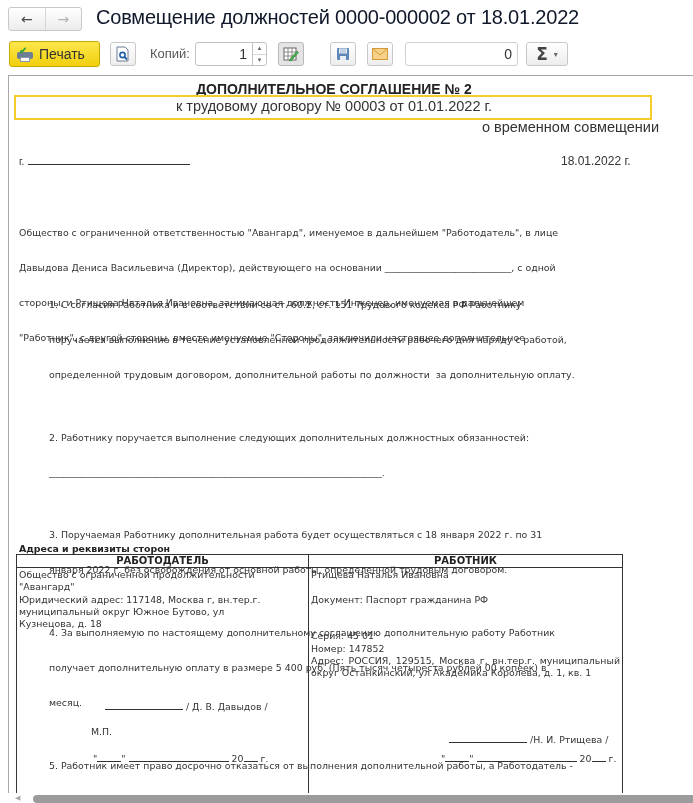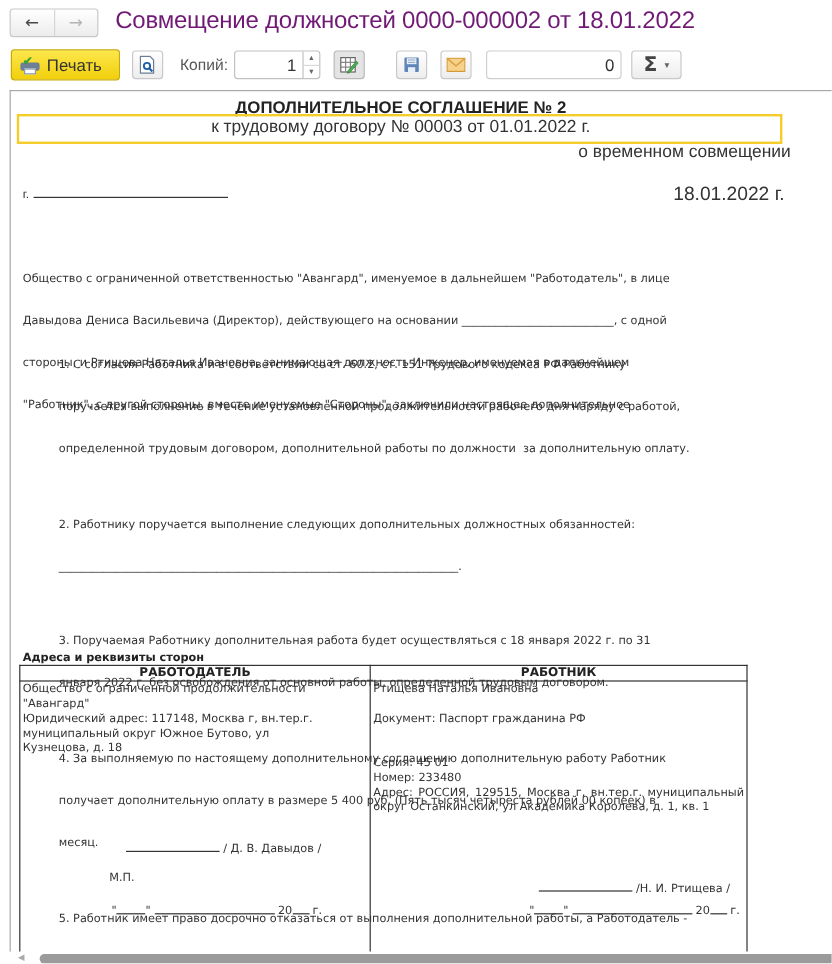--- a/index.html
+++ b/index.html
@@ -4,21 +4,21 @@
 <style>
   * { box-sizing: border-box; margin: 0; padding: 0; }
   html, body { width: 693px; height: 803px; overflow: hidden; background: #ffffff; }
   body { font-family: "DejaVu Sans", sans-serif; color: #333; position: relative; }
 
   
   .nav-group { position: absolute; left: 8px; top: 7px; width: 74px; height: 24px; border: 1px solid #c8c8c8; border-radius: 3px; background: linear-gradient(#ffffff, #ececec); display: flex; }
   .nav-btn { flex: 1; display: flex; align-items: center; justify-content: center; font-size: 14px; font-family: "DejaVu Sans", sans-serif; }
   .nav-btn.back { color: #4a4a4a; border-right: 1px solid #d6d6d6; }
   .nav-btn.fwd { color: #b5b5b5; }
-  .title { position: absolute; left: 96px; top: 6px; font-family: "Liberation Sans", sans-serif; font-size: 20px; color: #701a75; white-space: nowrap; letter-spacing: -0.2px; }
+  .title { position: absolute; left: 96px; top: 6px; font-family: "Liberation Sans", sans-serif; font-size: 20px; color: #0f172a; white-space: nowrap; letter-spacing: -0.2px; }
 
   
   .btn-print { position: absolute; left: 9px; top: 41px; width: 91px; height: 26px; background: linear-gradient(#fde74c, #f1cf0c); border: 1px solid #c9ab00; border-radius: 3px; display: flex; align-items: center; padding-left: 7px; gap: 6px; font-family: "Liberation Sans", sans-serif; font-size: 14px; color: #333; }
   .printer { width: 16px; height: 15px; position: relative; }
   .printer .body { position: absolute; left: 0; top: 5px; width: 16px; height: 7px; background: #6d7f96; border-radius: 2px; }
   .printer .paper { position: absolute; left: 3px; top: 10px; width: 10px; height: 5px; background: #fff; border: 1px solid #8a98aa; }
   .printer .check { position: absolute; left: 2px; top: -2px; font-size: 10px; color: #3aa335; font-weight: bold; }
   .tb-btn { position: absolute; height: 24px; width: 26px; border: 1px solid #c8c8c8; border-radius: 3px; background: linear-gradient(#ffffff, #ededed); display: flex; align-items: center; justify-content: center; }
   .tb-btn.pressed { background: #e4e4e4; border-color: #b9b9b9; }
   .label-copies { position: absolute; left: 150px; top: 46px; font-family: "Liberation Sans", sans-serif; font-size: 13px; color: #555; }
@@ -34,21 +34,21 @@
 
   
   .doc-frame { position: absolute; left: 8px; top: 75px; width: 690px; height: 718px; border-left: 1px solid #a8a8a8; border-top: 1px solid #a8a8a8; background: #fff; overflow: hidden; }
   .doc { position: absolute; left: 0; top: 0; width: 690px; font-family: "DejaVu Sans", sans-serif; font-size: 9.4px; color: #333; }
   .h-title { position: absolute; left: 0; width: 650px; top: 5px; text-align: center; font-family: "Liberation Sans", sans-serif; font-weight: bold; font-size: 14px; text-decoration: underline; color: #222; }
   .h-sub-box { position: absolute; left: 5px; top: 19px; width: 638px; height: 25px; border: 2px solid #f4cd2a; }
   .h-sub { position: absolute; left: 0; width: 650px; top: 22px; text-align: center; font-family: "Liberation Sans", sans-serif; font-size: 14.5px; color: #333; }
   .h-sub2 { position: absolute; left: 0; width: 650px; top: 43px; text-align: right; font-family: "Liberation Sans", sans-serif; font-size: 14.5px; color: #333; }
   .city { position: absolute; left: 10px; top: 80px; font-family: "Liberation Sans", sans-serif; font-size: 10px; }
   .city .line { display: inline-block; width: 162px; border-bottom: 1px solid #333; margin-left: 4px; height: 9px; vertical-align: baseline; }
-  .date-right { position: absolute; left: 552px; top: 78px; font-family: "Liberation Sans", sans-serif; font-size: 16px; }
+  .date-right { position: absolute; left: 552px; top: 78px; font-family: "Liberation Sans", sans-serif; font-size: 12px; }
   .intro { position: absolute; left: 10px; top: 128px; width: 640px; line-height: 11.6px; white-space: pre; }
   .clauses { position: absolute; left: 40px; top: 200px; width: 600px; }
   .clause { line-height: 11.6px; margin-bottom: 5px; white-space: pre; }
   .req-title { position: absolute; left: 10px; top: 467px; font-weight: bold; font-size: 9.4px; color: #222; }
   .req-table { position: absolute; left: 7px; top: 478px; width: 607px; border: 1px solid #333; border-collapse: collapse; }
   .req-table th { border: 1px solid #333; font-size: 10px; font-weight: bold; height: 13px; line-height: 12px; color: #222; }
   .req-table td { border-left: 1px solid #333; border-right: 1px solid #333; vertical-align: top; height: 229px; position: relative; padding: 1px 2px; line-height: 12.3px; }
   .req-table td.col1 { width: 292px; }
   .cell-line { white-space: pre; }
   .justify { text-align: justify; text-align-last: left; }
@@ -199,21 +199,21 @@
           <div class="sign" style="left:30px; top:158px;padding-left:44px;">М.П.</div>
           <div class="sign" style="left:76px; top:185px;">"<span class="uline" style="width:24px;"></span>" <span class="uline" style="width:100px;"></span> <span>20</span><span class="uline" style="width:14px;"></span> <span>г.</span></div>
         </td>
         <td>
           <div class="cell-line">Ртищева Наталья Ивановна</div>
           <div class="cell-line">&nbsp;</div>
           <div class="cell-line">Документ: Паспорт гражданина РФ</div>
           <div class="cell-line">&nbsp;</div>
           <div class="cell-line">&nbsp;</div>
           <div class="cell-line">Серия: 45 01</div>
-          <div class="cell-line">Номер: 233480</div>
+          <div class="cell-line">Номер: 147852</div>
           <div class="justify">Адрес: РОССИЯ, 129515, Москва г, вн.тер.г. муниципальный округ Останкинский, ул Академика Королева, д. 1, кв. 1</div>
           <div class="sign" style="left:140px; top:133px;margin-top:33px;"><span class="uline" style="width:78px;"></span> <span>/Н. И. Ртищева /</span></div>
           <div class="sign" style="left:132px; top:185px;">"<span class="uline" style="width:24px;"></span>" <span class="uline" style="width:100px;"></span> <span>20</span><span class="uline" style="width:14px;"></span> <span>г.</span></div>
         </td>
       </tr>
     </tbody>
       </table>
   </div>
 </div>
 

